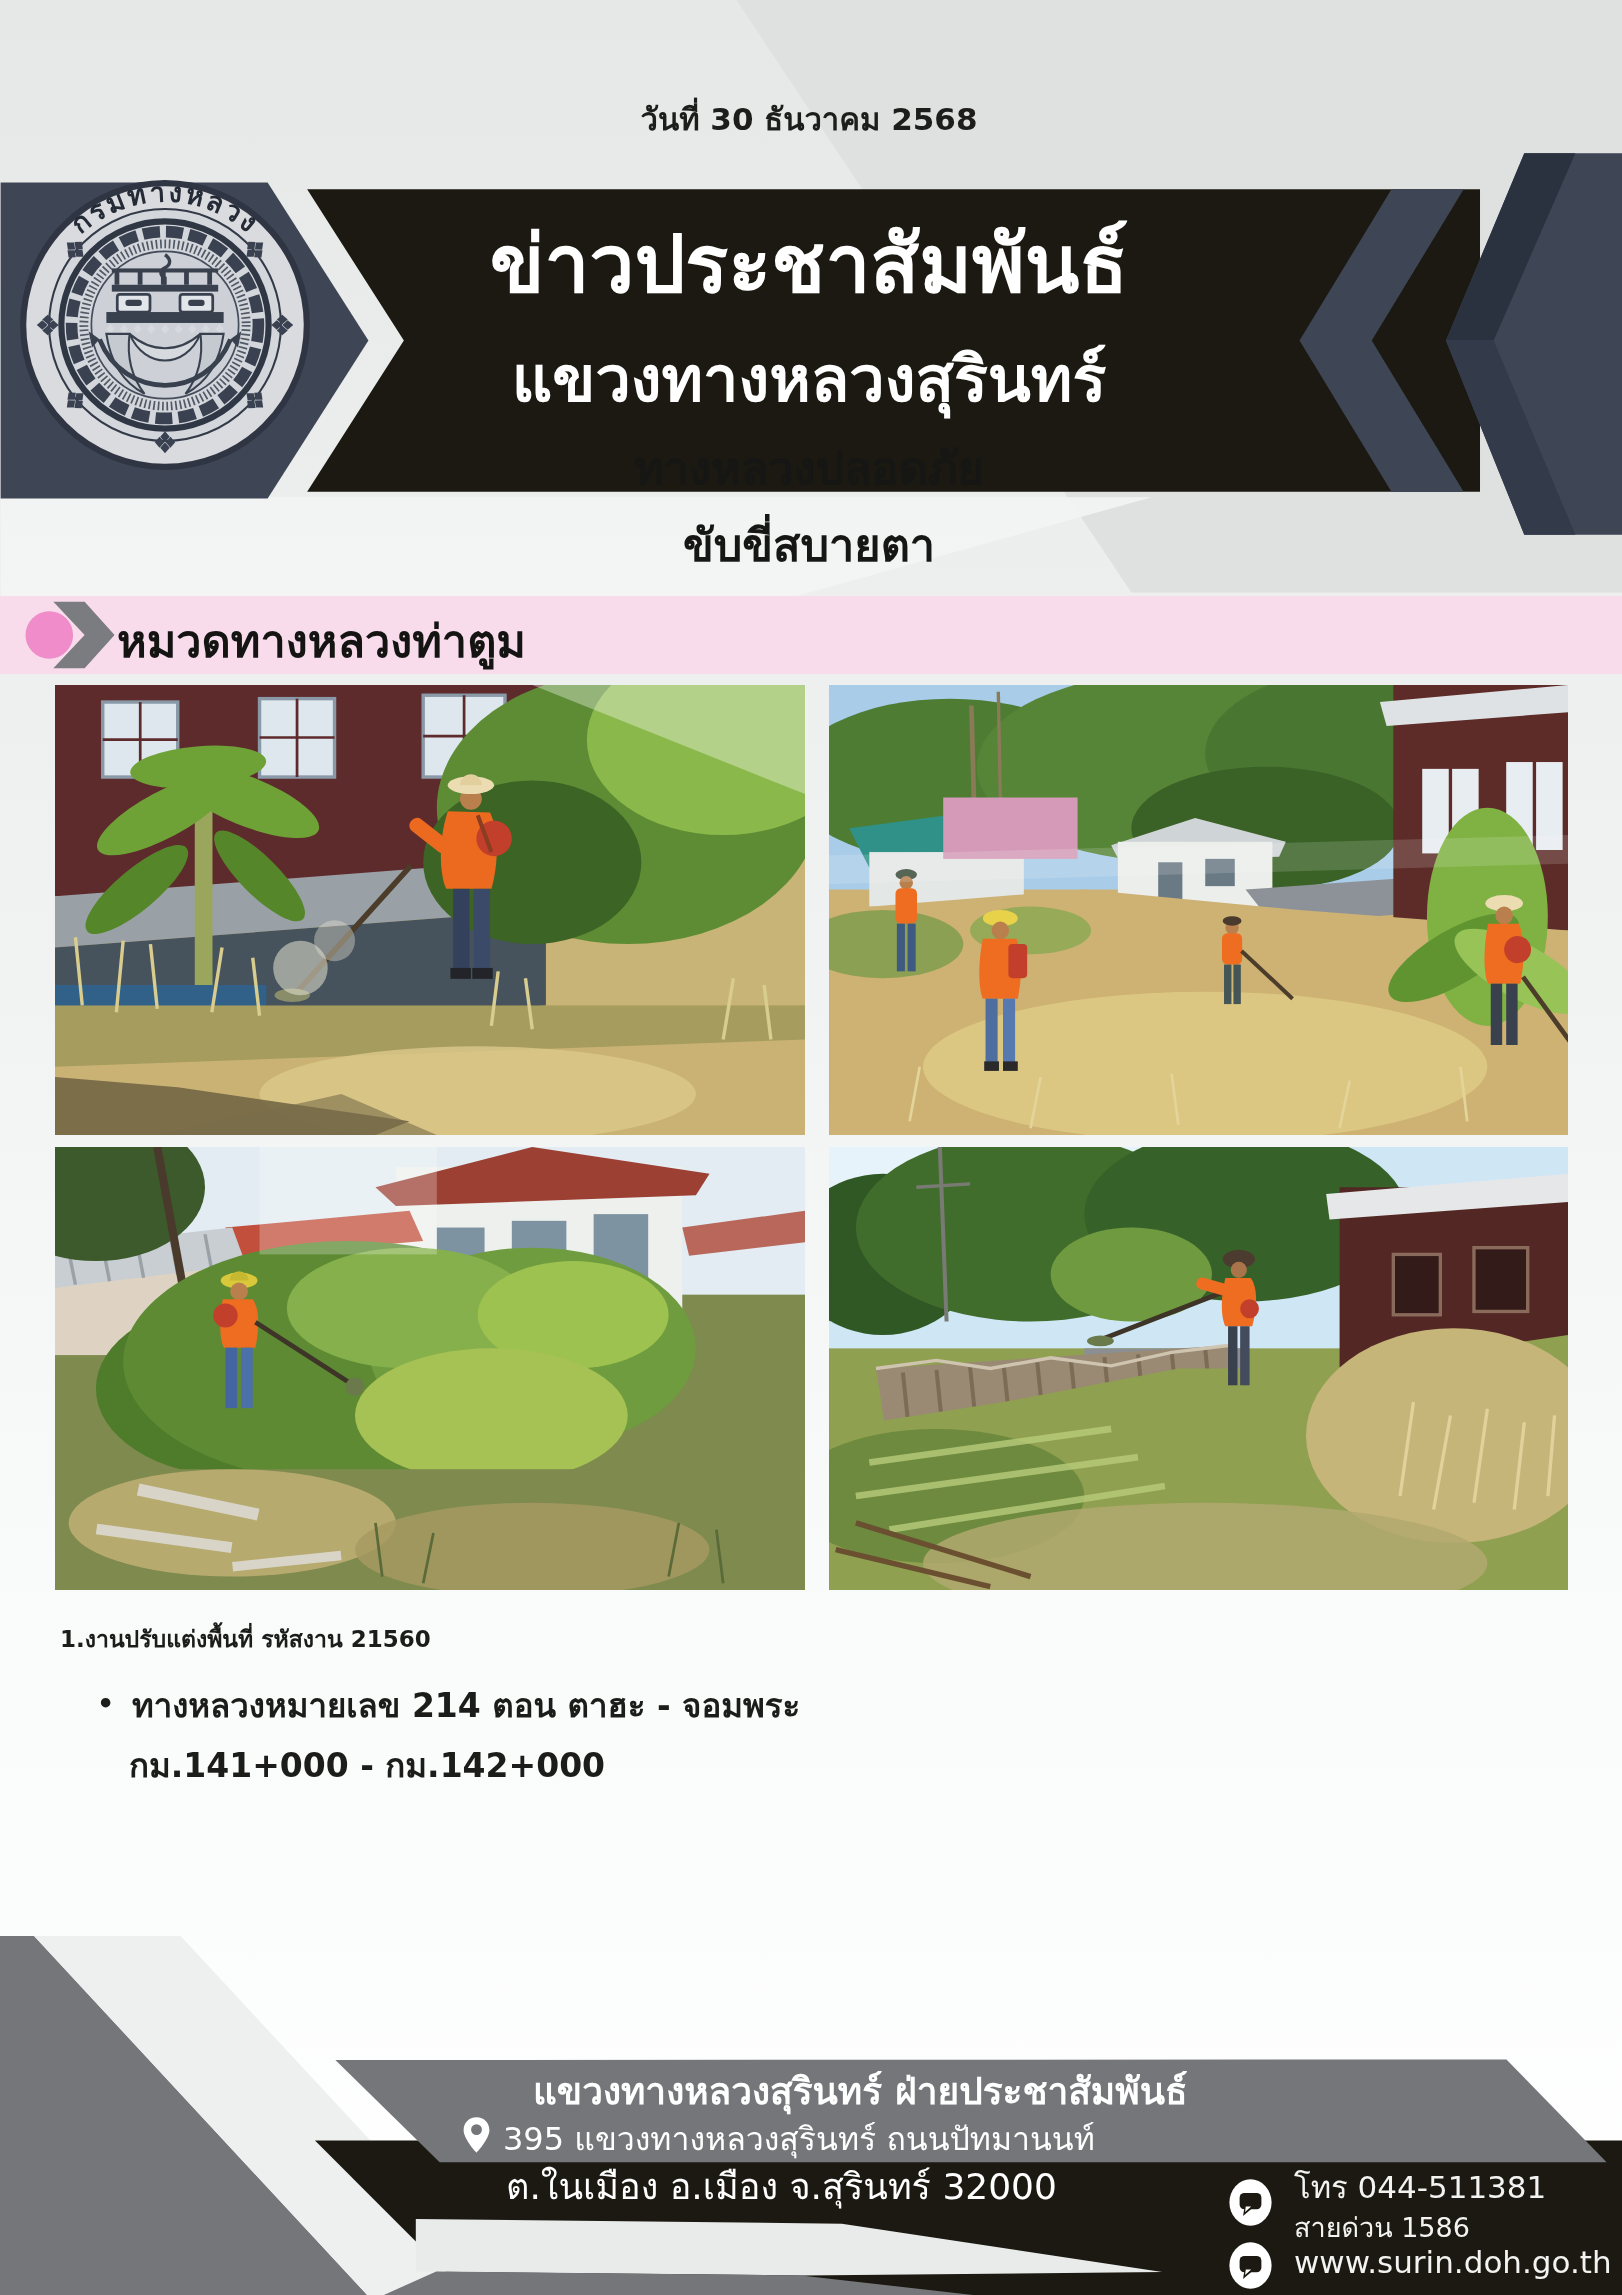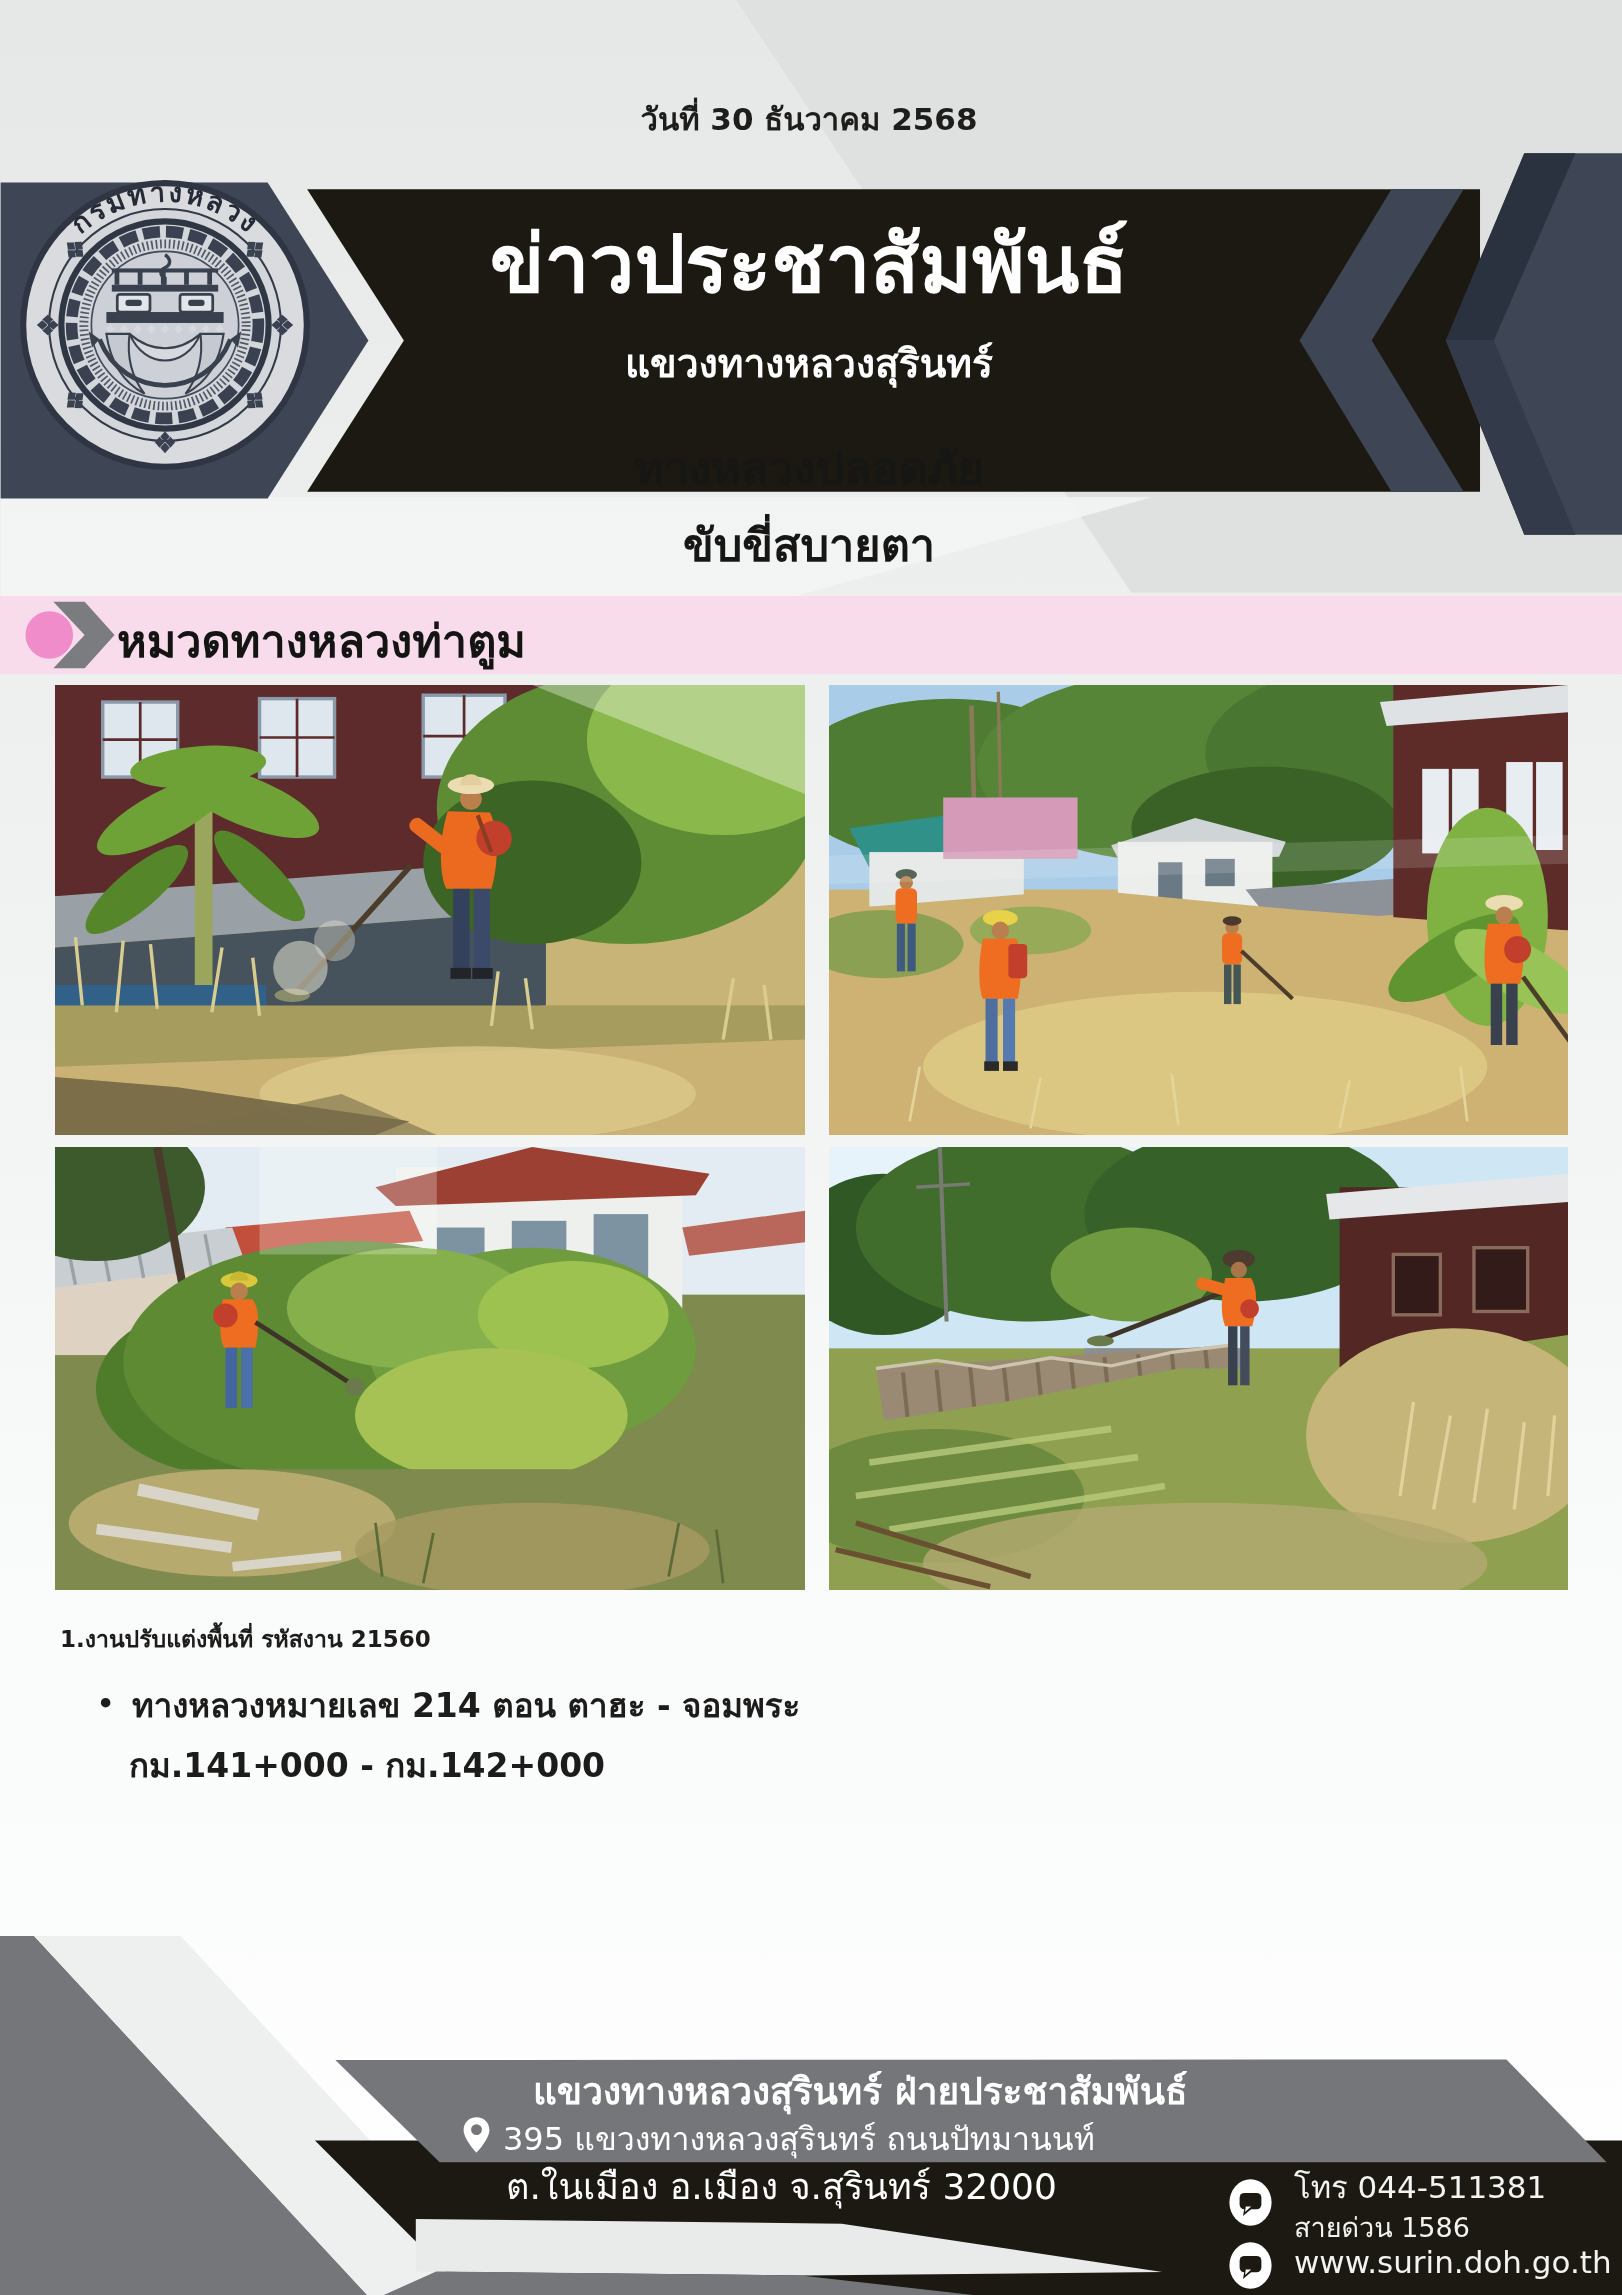--- a/index.html
+++ b/index.html
@@ -5,21 +5,21 @@
   html,body{margin:0;padding:0;background:#888;}
   .poster{
     position:relative;width:1623px;height:2295px;overflow:hidden;
     font-family:"DejaVu Sans","Liberation Sans",sans-serif;
     background:linear-gradient(180deg,#e6e8e8 0%,#ebedec 18%,#f1f2f2 42%,#f9fafa 68%,#ffffff 100%);
   }
   .abs{position:absolute;}
   .ctr{left:0;width:1618px;text-align:center;}
   .date{top:94px;font-size:31px;font-weight:700;color:#1d1d1b;}
   .title-main{top:213px;font-size:80px;font-weight:700;color:#ffffff;line-height:1.3;}
-  .title-sub{top:339px;font-size:39px;font-weight:700;color:#ffffff;line-height:1.3;}
+  .title-sub{top:339px;font-size:63px;font-weight:700;color:#ffffff;line-height:1.3;}
   .tagline{top:431px;font-size:45px;font-weight:700;color:#161614;line-height:1.7;}
   .section-bar{top:596px;left:0;width:1623px;height:78px;background:#f8dcec;}
   .section-title{top:605px;left:117px;font-size:45px;font-weight:700;color:#141412;}
   .photo{background:#dcd6c2;overflow:hidden;}
   .photo svg{display:block;width:100%;height:100%;}
   .cap1{top:1621px;left:60px;font-size:23px;font-weight:700;color:#1c1c1a;}
   .cap2{top:1679px;left:97px;font-size:33px;font-weight:600;color:#1c1c1a;}
   .cap3{top:1739px;left:129px;font-size:33px;font-weight:600;color:#1c1c1a;}
   .dot{display:inline-block;margin-right:17.7px;transform:translateY(-4.1px);font-size:27px;}
   .f-org{top:2061px;left:533px;font-size:37px;font-weight:600;color:#ffffff;text-align:right;}

